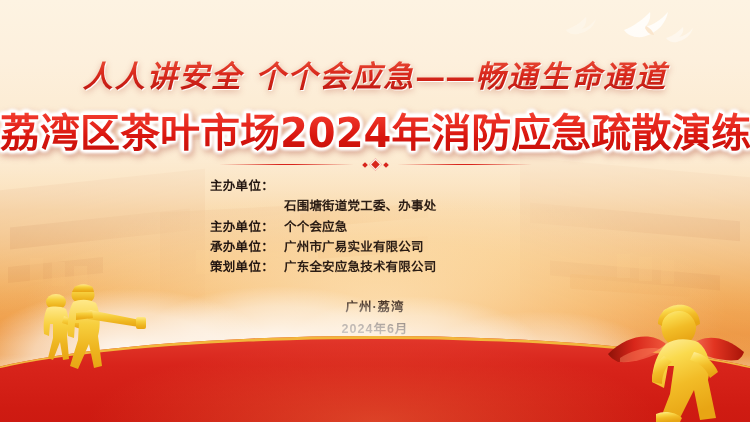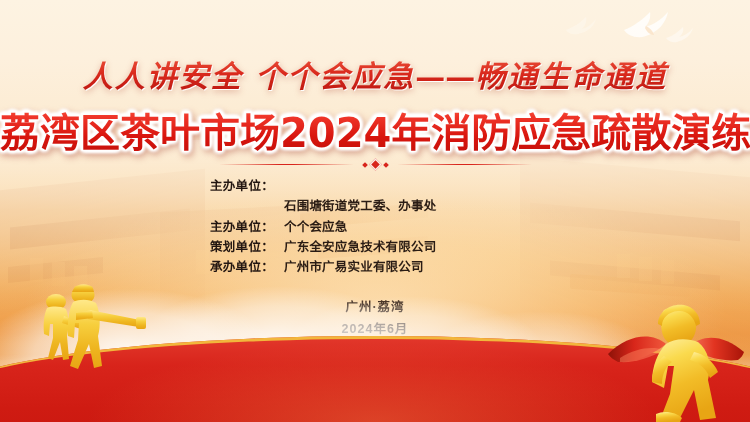--- a/index.html
+++ b/index.html
@@ -264,26 +264,26 @@
     </div>
     <div class="org-row">
       <span class="org-label"></span>
       <span class="org-value cont">石围塘街道党工委、办事处</span>
     </div>
     <div class="org-row">
       <span class="org-label">主办单位：</span>
       <span class="org-value">个个会应急</span>
     </div>
     <div class="org-row">
+      <span class="org-label">承办单位：</span>
+      <span class="org-value">广州市广易实业有限公司</span>
+    </div>
+    <div class="org-row">
       <span class="org-label">策划单位：</span>
       <span class="org-value">广东全安应急技术有限公司</span>
-    </div>
-    <div class="org-row">
-      <span class="org-label">承办单位：</span>
-      <span class="org-value">广州市广易实业有限公司</span>
     </div>
   </div>
 
   <div class="place-date">
     <div>广州·荔湾</div>
     <div>2024年6月</div>
   </div>
 
   <div class="smoke"></div>
 

